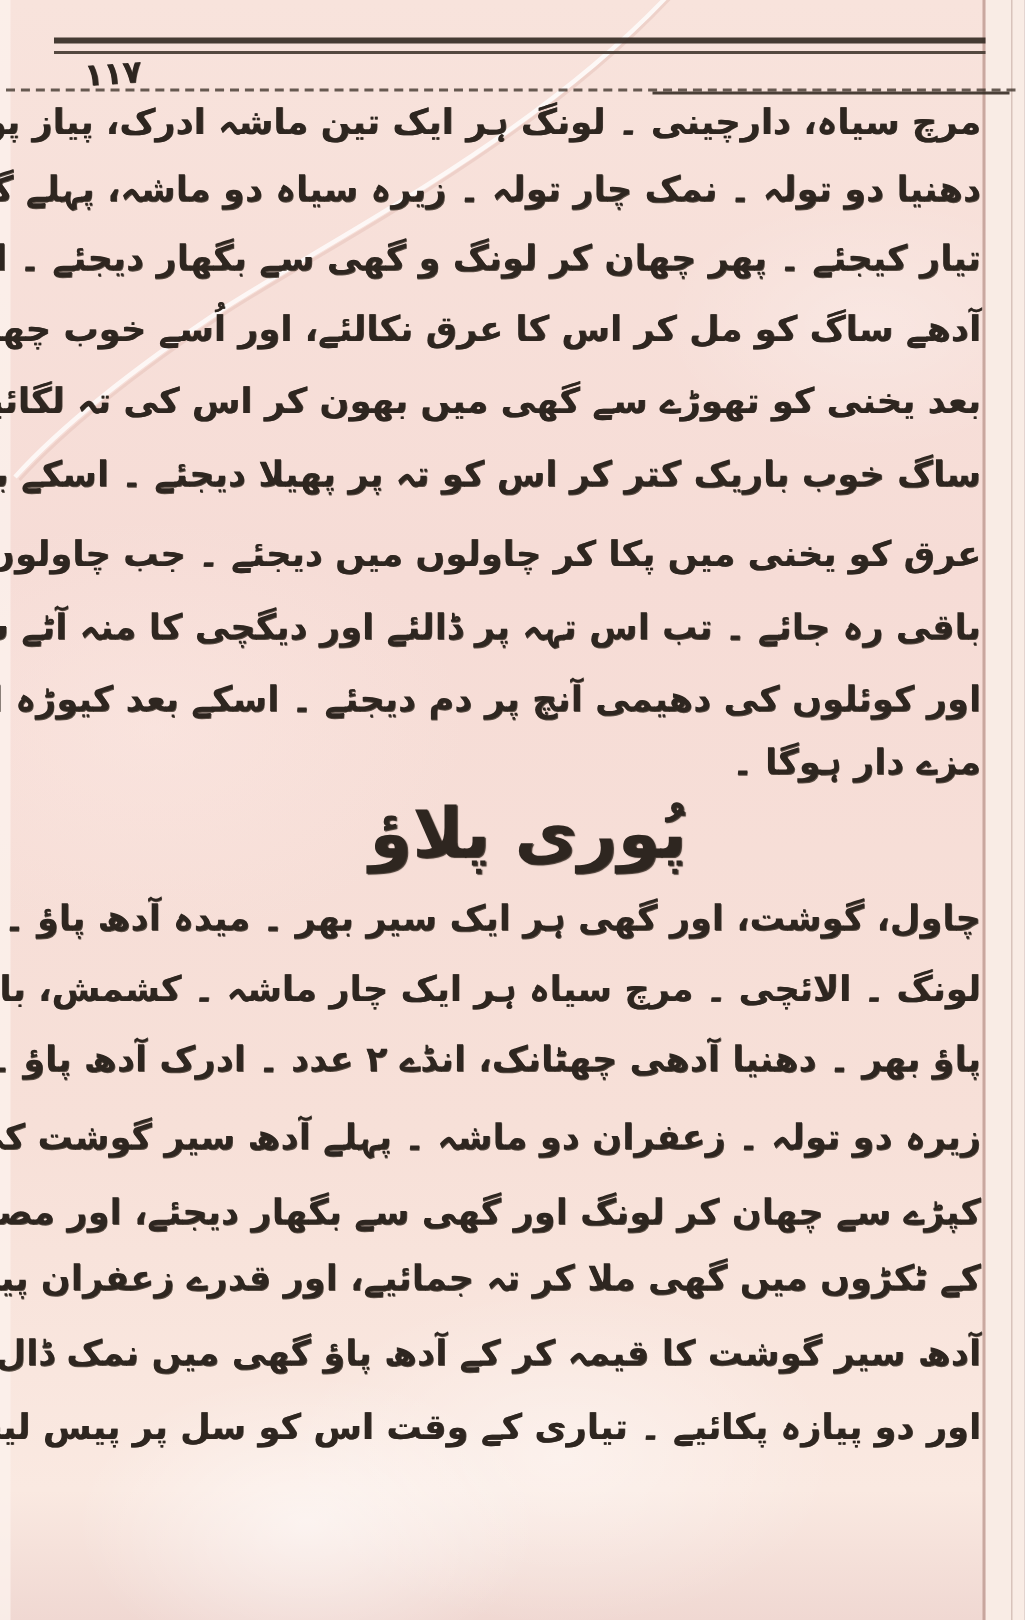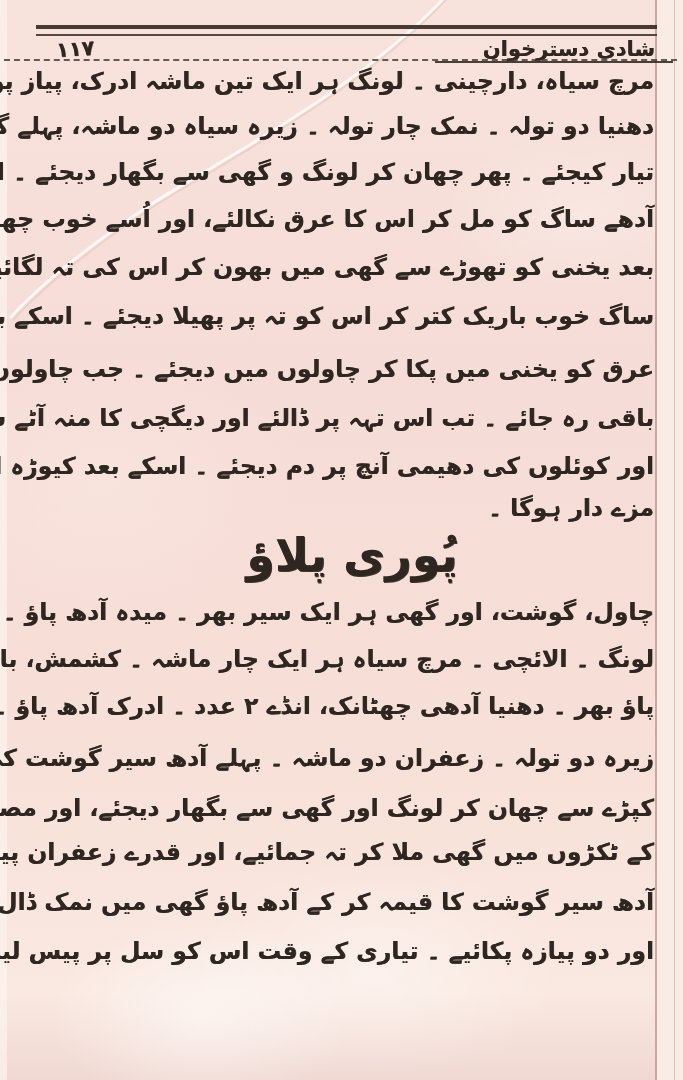--- a/index.html
+++ b/index.html
@@ -83,21 +83,20 @@
 
   <svg class="crease" width="683" height="1080" viewBox="0 0 683 1080">
     <path d="M 450 -8 C 360 90 220 160 150 205 C 90 245 40 285 10 318" fill="none" stroke="#ffffff" stroke-opacity="0.75" stroke-width="3"></path>
     <path d="M 453 -8 C 363 92 223 162 153 207 C 93 247 43 287 13 320" fill="none" stroke="#e3bdb4" stroke-opacity="0.45" stroke-width="2"></path>
   </svg>
 
   <div class="rule-double"></div>
 
   <div class="header-row">
     <span class="page-number">۱۱۷</span>
-    <span class="book-title">شادی دسترخوان</span>
   </div>
   <div class="rule-dashed"></div>
   <div class="title-underline"></div>
 
   <div class="t-line" style="top:60px">مرچ سیاہ، دارچینی ۔ لونگ ہر ایک تین ماشہ ادرک، پیاز پون چھٹانک</div>
   <div class="t-line" style="top:105px">دھنیا دو تولہ ۔ نمک چار تولہ ۔ زیرہ سیاہ دو ماشہ، پہلے گوشت کی یخنی</div>
   <div class="t-line" style="top:151px">تیار کیجئے ۔ پھر چھان کر لونگ و گھی سے بگھار دیجئے ۔ اسکے بعد سوئے کے</div>
   <div class="t-line" style="top:198px">آدھے ساگ کو مل کر اس کا عرق نکالئے، اور اُسے خوب چھانئے ۔ اسکے</div>
   <div class="t-line" style="top:246px">بعد یخنی کو تھوڑے سے گھی میں بھون کر اس کی تہ لگائیے، اور باقی آدھا</div>
   <div class="t-line" style="top:295px">ساگ خوب باریک کتر کر اس کو تہ پر پھیلا دیجئے ۔ اسکے بعد اس سوئے کے</div>

